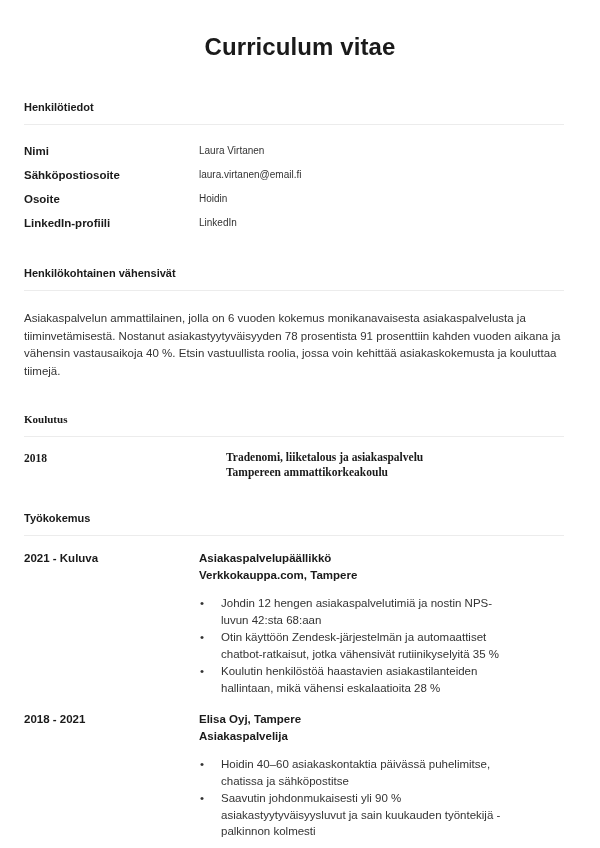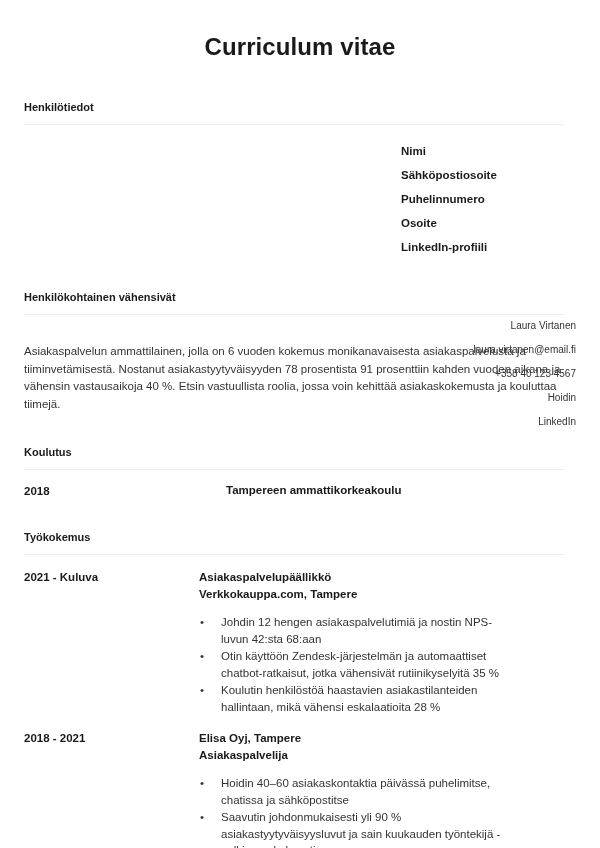--- a/index.html
+++ b/index.html
@@ -45,46 +45,45 @@
   }
   .section-rule {
     height: 1px;
     background: #ececec;
     margin-top: 7px;
     width: 540px;
   }
   
   .sp-personal { margin-top: 36px; }
   .sp-summary  { margin-top: 29px; }
-  .sp-edu      { margin-top: 30px; }
+  .sp-edu      { margin-top: 30px; font-family: Liberation Serif, serif; }
   .sp-work     { margin-top: 29px; }
 
   .kv-list { margin-top: 14px; }
   .kv-row {
     display: flex;
-    align-items: flex-end;
+    align-items: center;
     height: 24px;
     line-height: 24px;
-    flex-direction: column;
   }
   .kv-label {
     width: 175px;
     flex: 0 0 175px;
     font-size: 11.5px;
     font-weight: bold;
     color: #1a1a1a;
   }
   .kv-value {
     font-size: 10px;
     font-weight: normal;
     color: #333333;
   }
 
   .summary-text {
-    margin-top: 28px;
+    margin-top: 19px;
     font-size: 11.5px;
     line-height: 17.5px;
     color: #333333;
     width: 540px;
   }
 
   .entry {
     display: flex;
     align-items: flex-start;
     margin-top: 15px;
@@ -148,24 +147,20 @@
     <div class="kv-list">
       <div class="kv-row">
         <div class="kv-label">Nimi</div>
         <div class="kv-value">Laura Virtanen</div>
       </div>
       <div class="kv-row">
         <div class="kv-label">Sähköpostiosoite</div>
         <div class="kv-value">laura.virtanen@email.fi</div>
       </div>
       <div class="kv-row">
-        <div class="kv-label">Puhelinnumero</div>
-        <div class="kv-value">+358 40 123 4567</div>
-      </div>
-      <div class="kv-row">
         <div class="kv-label">Osoite</div>
         <div class="kv-value">Hoidin</div>
       </div>
       <div class="kv-row">
         <div class="kv-label">LinkedIn-profiili</div>
         <div class="kv-value">LinkedIn</div>
       </div>
     </div>
   </div>
 
@@ -174,20 +169,21 @@
     <div class="section-rule"></div>
     <p class="summary-text">Asiakaspalvelun ammattilainen, jolla on 6 vuoden kokemus monikanavaisesta asiakaspalvelusta ja tiiminvetämisestä. Nostanut asiakastyytyväisyyden 78 prosentista 91 prosenttiin kahden vuoden aikana ja vähensin vastausaikoja 40 %. Etsin vastuullista roolia, jossa voin kehittää asiakaskokemusta ja kouluttaa tiimejä.</p>
   </div>
 
   <div class="section sp-edu">
     <div class="section-heading">Koulutus</div>
     <div class="section-rule"></div>
     <div class="entry edu-gap">
       <div class="entry-left">2018</div>
       <div class="entry-right">
+        <div class="entry-line">Tradenomi, liiketalous ja asiakaspalvelu</div>
         <div class="entry-line">Tampereen ammattikorkeakoulu</div>
       </div>
     </div>
   </div>
 
   <div class="section sp-work">
     <div class="section-heading">Työkokemus</div>
     <div class="section-rule"></div>
 
     <div class="entry work-entry-gap">

